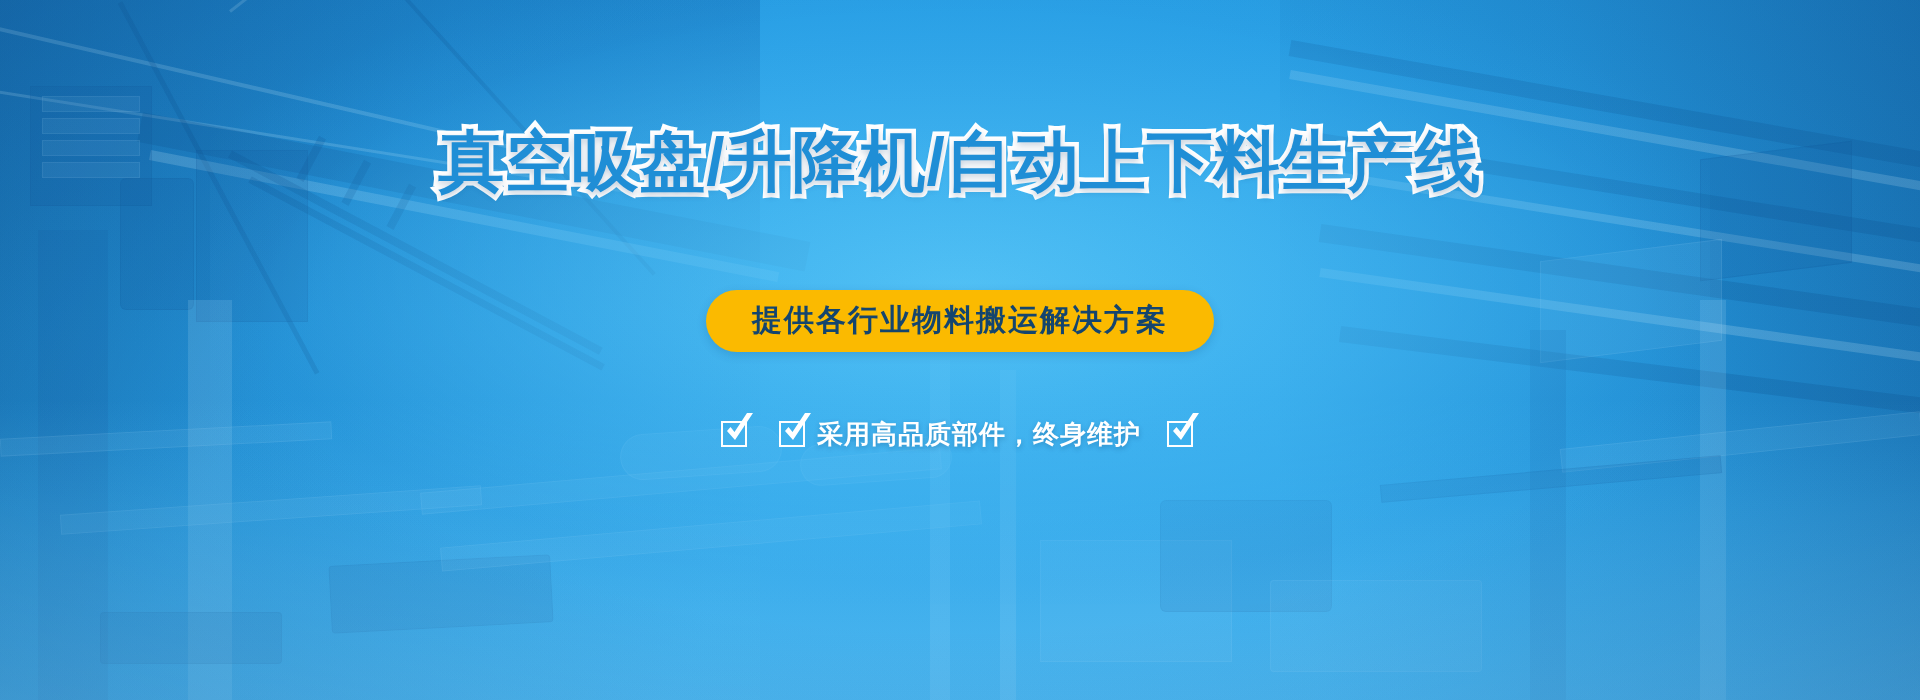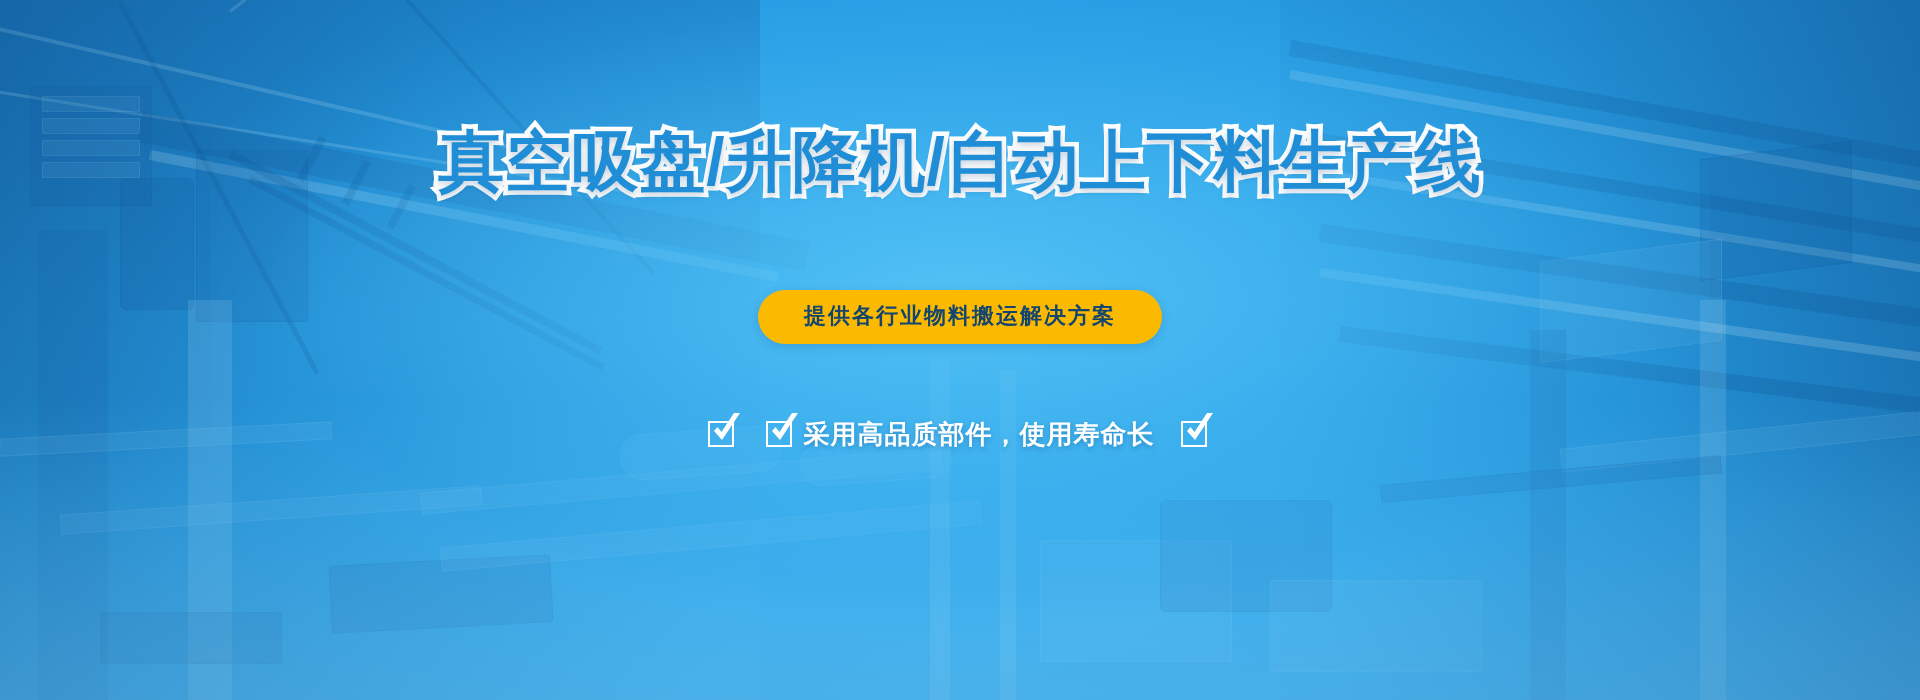--- a/index.html
+++ b/index.html
@@ -123,21 +123,21 @@
     white-space: nowrap;
   }
 
   .pill {
     position: absolute;
     top: 290px;
     left: 50%;
     transform: translateX(-50%);
     background: #fbba00;
     color: #14456e;
-    font-size: 22px;
+    font-size: 30px;
     font-weight: bold;
     letter-spacing: 2px;
     line-height: 1;
     padding: 15px 46px 17px 46px;
     border-radius: 34px;
     white-space: nowrap;
     box-shadow: 0 3px 10px rgba(12,62,112,.18);
   }
 
   .features {
@@ -273,21 +273,21 @@
         </span>
       </div>
 
       <div class="feature">
         <span class="check-icon">
           <span class="box"></span>
           <svg viewBox="0 0 33 33" aria-hidden="true">
             <path d="M5 16 L13 25 L31 -2 L25 -2 L12.5 17 L8.5 12 Z" fill="#ffffff"></path>
           </svg>
         </span>
-        <span class="feature-label">采用高品质部件，使用寿命长</span>
+        <span class="feature-label">采用高品质部件，终身维护</span>
       </div>
 
       <div class="feature">
         <span class="check-icon">
           <span class="box"></span>
           <svg viewBox="0 0 33 33" aria-hidden="true">
             <path d="M5 16 L13 25 L31 -2 L25 -2 L12.5 17 L8.5 12 Z" fill="#ffffff"></path>
           </svg>
         </span>
       </div>

